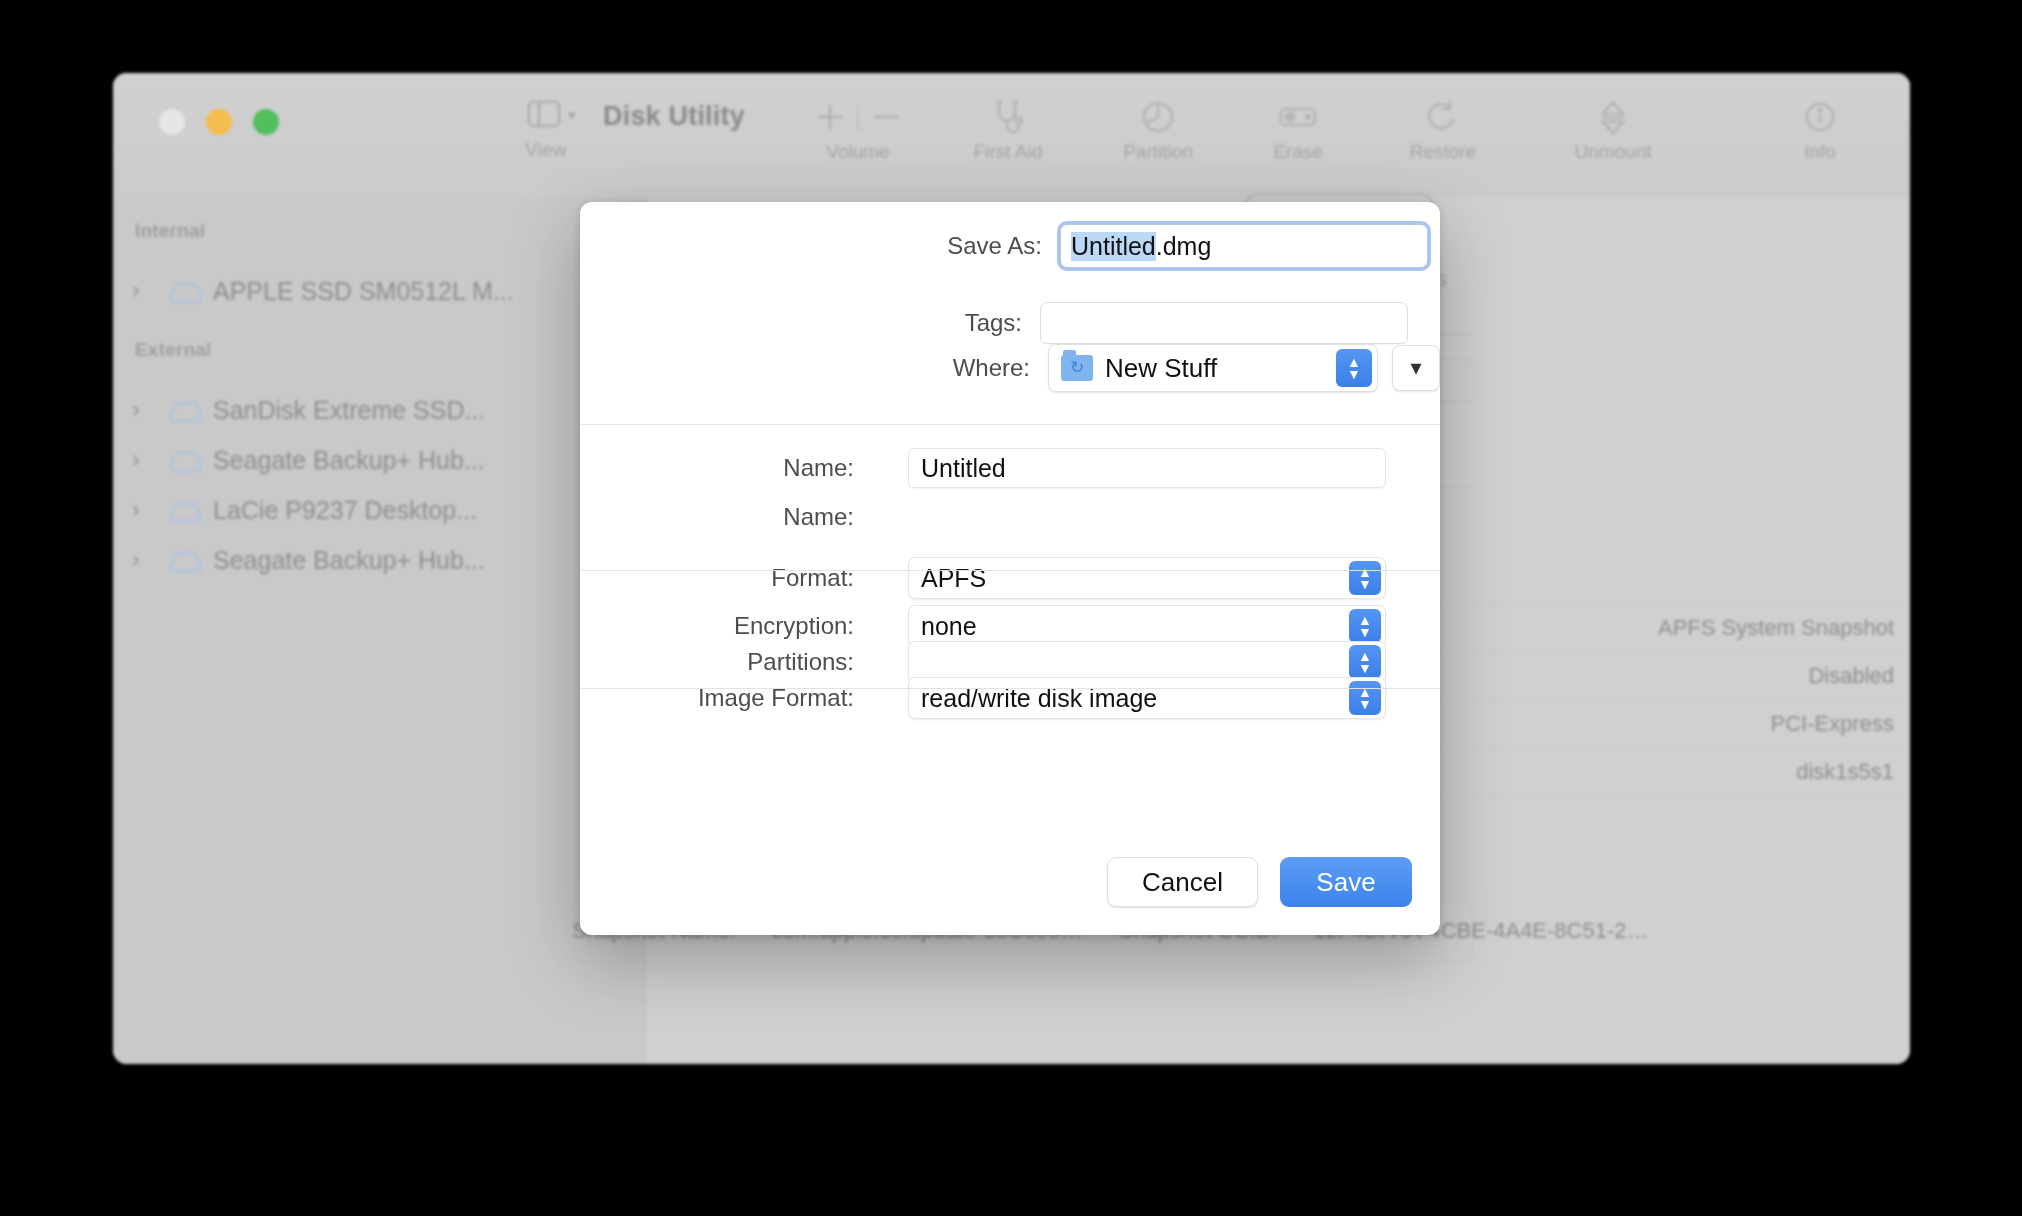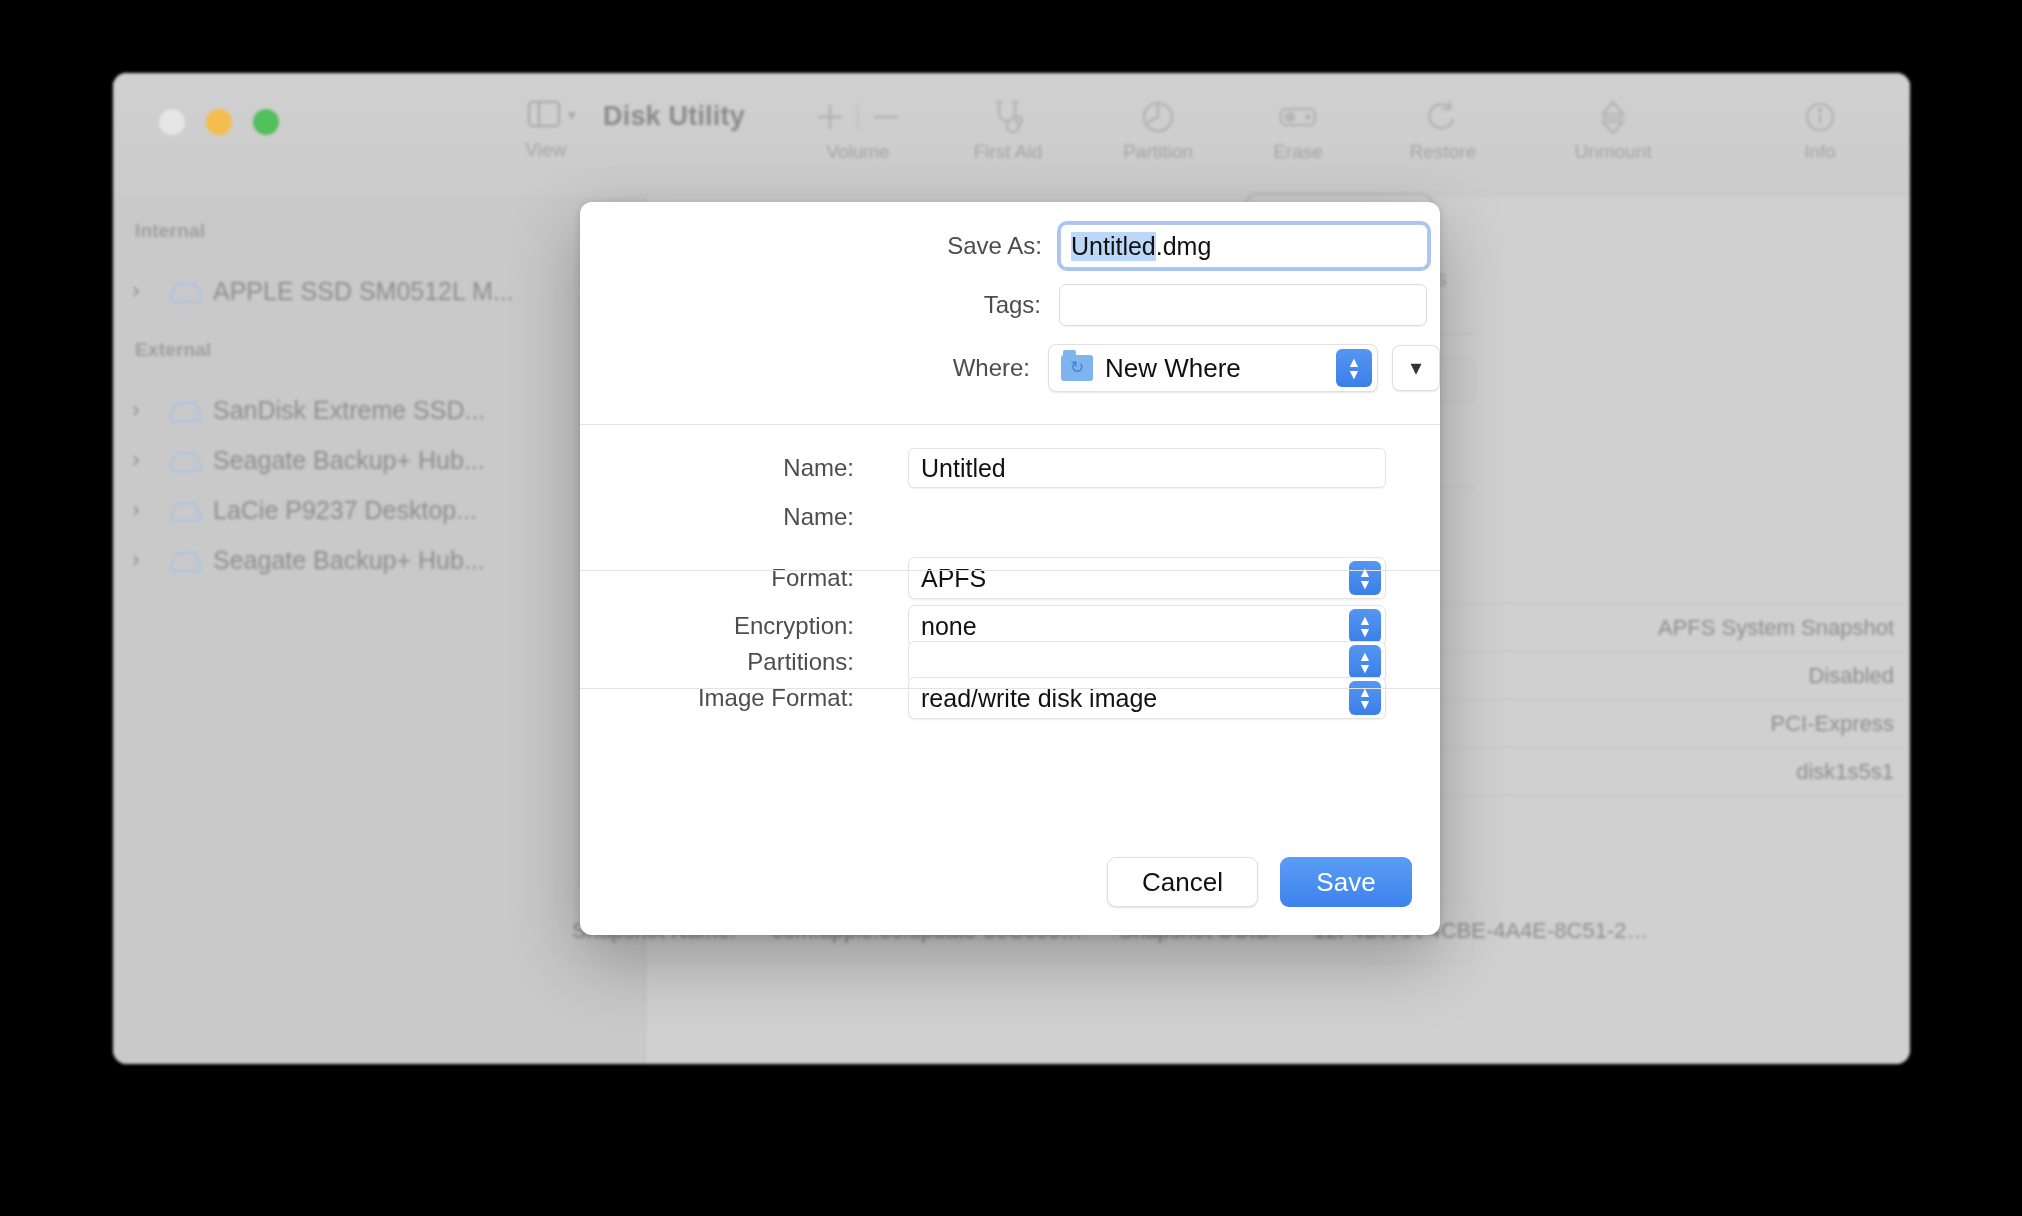--- a/index.html
+++ b/index.html
@@ -125,21 +125,21 @@
   #saveas-row{ position:absolute; left:12px; top:22px; width:100%;margin-left:8px; }
   #saveas-row .lbl{ width:460px; padding-right:18px; }
   #saveas-field{
     width:368px; height:44px; border-radius:7px; background:#fff;
     border:1px solid #b6c8e8; box-shadow:0 0 0 3px #a9c5f2;
     display:flex; align-items:center; padding:0 10px;
     font-size:25px; color:#111;
   }
   .sel{ background:#bcd8f7; }
 
-  #tags-row{ position:absolute; left:0; top:82px; width:100%;margin-left:19px; }
+  #tags-row{ position:absolute; left:0; top:100px; width:100%; }
   #tags-row .lbl{ width:460px; padding-right:18px; }
   #tags-field{
     width:368px; height:42px; border-radius:7px; background:#fff;
     border:1px solid #dcdcdc; box-shadow:0 1px 1px rgba(0,0,0,.04);
   }
 
   #where-row{ position:absolute; left:0; top:142px; width:100%;padding-left:8px; }
   #where-row .lbl{ width:460px; padding-right:18px; }
   #where-pop{
     width:330px; height:48px; border-radius:8px; background:#fff;
@@ -410,21 +410,21 @@
 
     <div class="row" id="tags-row">
       <div class="lbl">Tags:</div>
       <div id="tags-field" title=""></div>
     </div>
 
     <div class="row" id="where-row">
       <div class="lbl">Where:</div>
       <div id="where-pop">
         <div class="folder-ico"></div>
-        <div id="where-name">New Where</div>
+        <div id="where-name">New Stuff</div>
         <div class="stepper">
           <span>▲</span>
             <span>▼</span>
         </div>
       </div>
       <div id="where-more">
         <span>▾</span>
       </div>
     </div>
 

